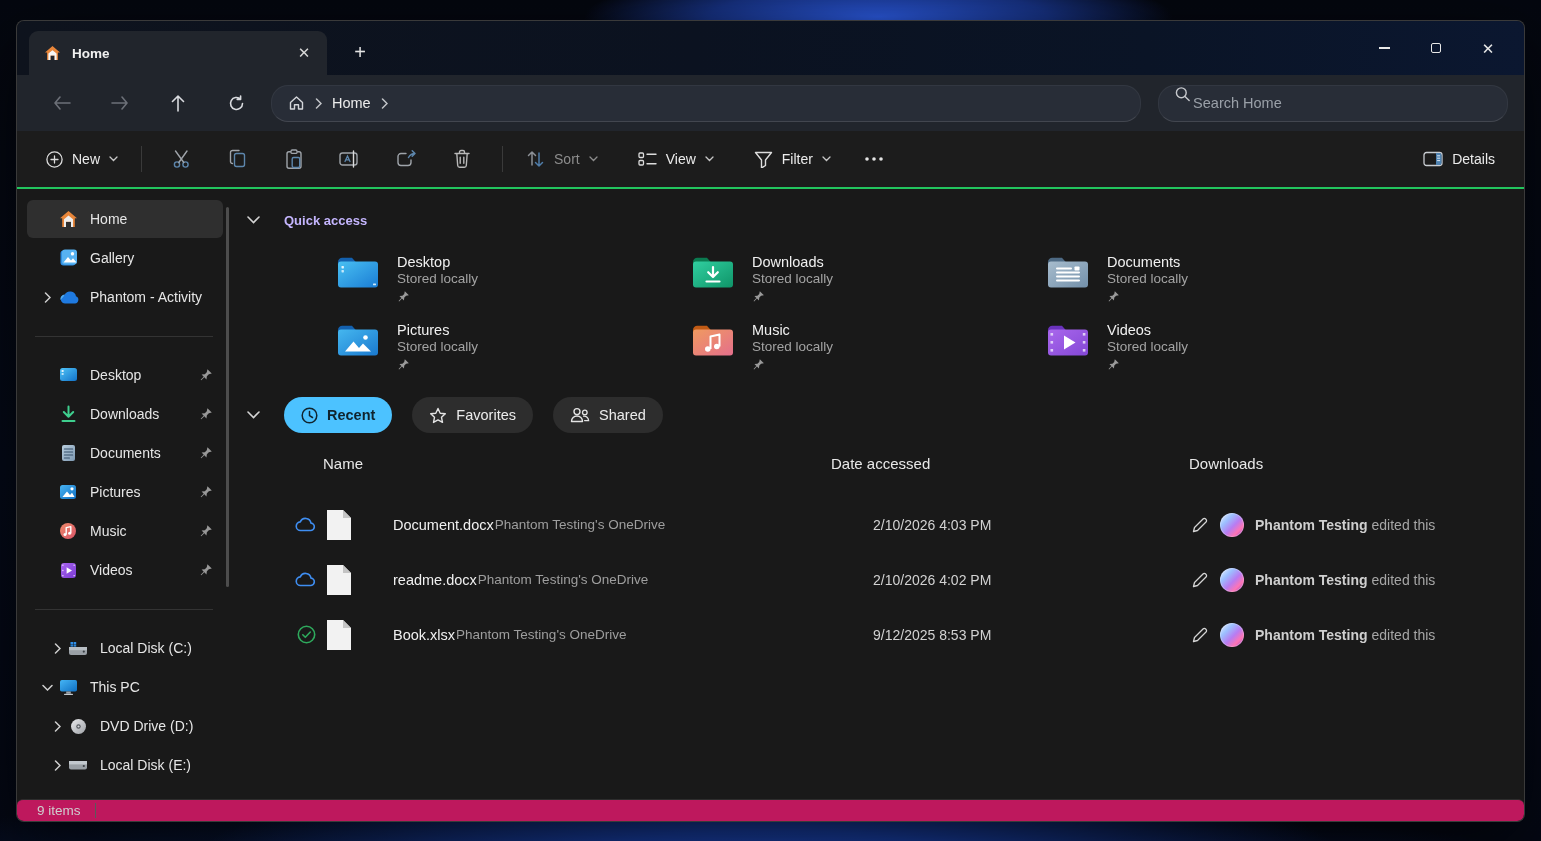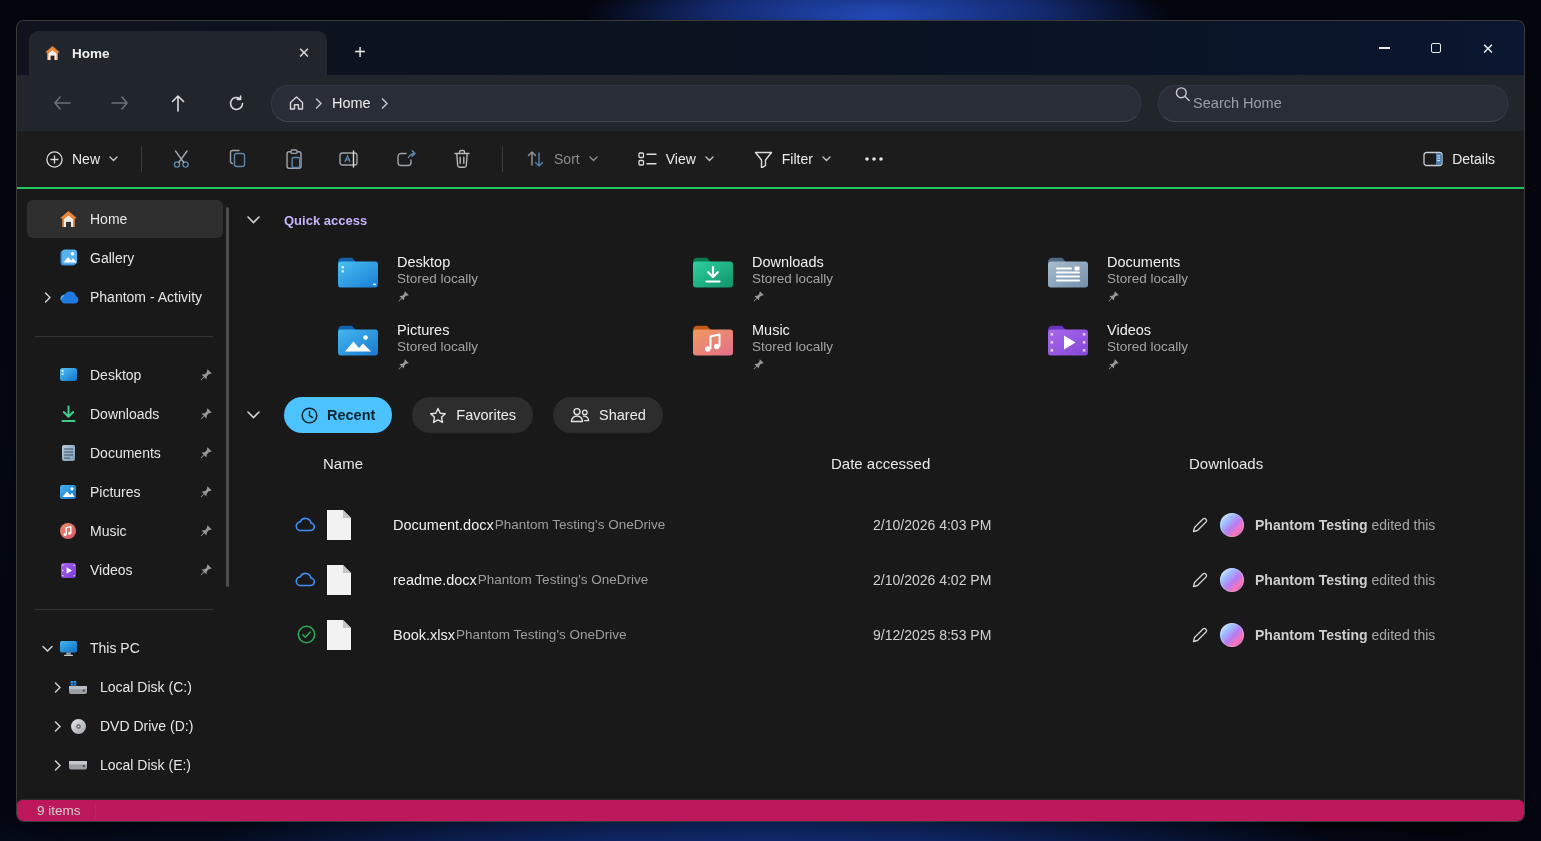--- a/index.html
+++ b/index.html
@@ -447,60 +447,60 @@
             </svg>
           </span>
         <span class="sb-label">Videos</span>
         <span class="sb-pin">
             <svg width="14" height="14" viewBox="0 0 16 16">
               <path d="M9.6 1.4 L14.6 6.4 L11.2 7.1 L9 9.3 L8.5 13 L6.1 10.6 L2.6 14.1 L1.9 13.4 L5.4 9.9 L3 7.5 L6.7 7 L8.9 4.8z" fill="#989898"></path>
             </svg>
           </span>
       </div>
       <div class="sb-div"></div>
-      <div class="sb-item">
-        <span class="sb-chev">
-            <svg width="11" height="7" viewBox="0 0 11 7">
-              <path d="M1 1.5 L5.5 6 L10 1.5" stroke="#cfcfcf" stroke-width="1.5" fill="none" stroke-linecap="round"></path>
-            </svg>
-          </span>
-        <span class="sb-ico">
-            <svg width="19" height="17" viewBox="0 0 19 17">
-              <rect x="1" y="1" width="17" height="11.5" rx="1.8" fill="url(#sbpc)"></rect>
-              <defs>
-                <linearGradient id="sbpc" x1="0" y1="0" x2="1" y2="1">
-                  <stop offset="0" stop-color="#45b5f5"></stop>
-                  <stop offset="1" stop-color="#0f6fc2"></stop>
-                </linearGradient>
-              </defs>
-              <rect x="7.2" y="12.5" width="4.6" height="2.2" fill="#9aa2aa"></rect>
-              <rect x="5" y="14.7" width="9" height="1.4" rx=".7" fill="#c2c8ce"></rect>
-            </svg>
-          </span>
-        <span class="sb-label">This PC</span>
-      </div>
       <div class="sb-item indent">
         <span class="sb-chev">
             <svg width="7" height="11" viewBox="0 0 7 11">
               <path d="M1.5 1 L6 5.5 L1.5 10" stroke="#cfcfcf" stroke-width="1.5" fill="none" stroke-linecap="round"></path>
             </svg>
           </span>
         <span class="sb-ico">
             <svg width="20" height="15" viewBox="0 0 20 15">
               <rect x="1" y="6" width="18" height="8" rx="2" fill="#9aa0a6"></rect>
               <rect x="1" y="6" width="18" height="3.2" fill="#b8bec4"></rect>
               <circle cx="15.8" cy="10.6" r="1.1" fill="#3a3f44"></circle>
               <rect x="2.5" y="1" width="2.6" height="2.6" fill="#2f8fe8"></rect>
               <rect x="5.6" y="1" width="2.6" height="2.6" fill="#2f8fe8"></rect>
               <rect x="2.5" y="4.1" width="2.6" height="1.5" fill="#2f8fe8"></rect>
               <rect x="5.6" y="4.1" width="2.6" height="1.5" fill="#2f8fe8"></rect>
             </svg>
           </span>
         <span class="sb-label">Local Disk (C:)</span>
       </div>
+      <div class="sb-item">
+        <span class="sb-chev">
+            <svg width="11" height="7" viewBox="0 0 11 7">
+              <path d="M1 1.5 L5.5 6 L10 1.5" stroke="#cfcfcf" stroke-width="1.5" fill="none" stroke-linecap="round"></path>
+            </svg>
+          </span>
+        <span class="sb-ico">
+            <svg width="19" height="17" viewBox="0 0 19 17">
+              <rect x="1" y="1" width="17" height="11.5" rx="1.8" fill="url(#sbpc)"></rect>
+              <defs>
+                <linearGradient id="sbpc" x1="0" y1="0" x2="1" y2="1">
+                  <stop offset="0" stop-color="#45b5f5"></stop>
+                  <stop offset="1" stop-color="#0f6fc2"></stop>
+                </linearGradient>
+              </defs>
+              <rect x="7.2" y="12.5" width="4.6" height="2.2" fill="#9aa2aa"></rect>
+              <rect x="5" y="14.7" width="9" height="1.4" rx=".7" fill="#c2c8ce"></rect>
+            </svg>
+          </span>
+        <span class="sb-label">This PC</span>
+      </div>
       <div class="sb-item indent">
         <span class="sb-chev">
             <svg width="7" height="11" viewBox="0 0 7 11">
               <path d="M1.5 1 L6 5.5 L1.5 10" stroke="#cfcfcf" stroke-width="1.5" fill="none" stroke-linecap="round"></path>
             </svg>
           </span>
         <span class="sb-ico">
             <svg width="17" height="17" viewBox="0 0 17 17">
               <circle cx="8.5" cy="8.5" r="7.5" fill="url(#sbdvd)"></circle>
               <defs>

